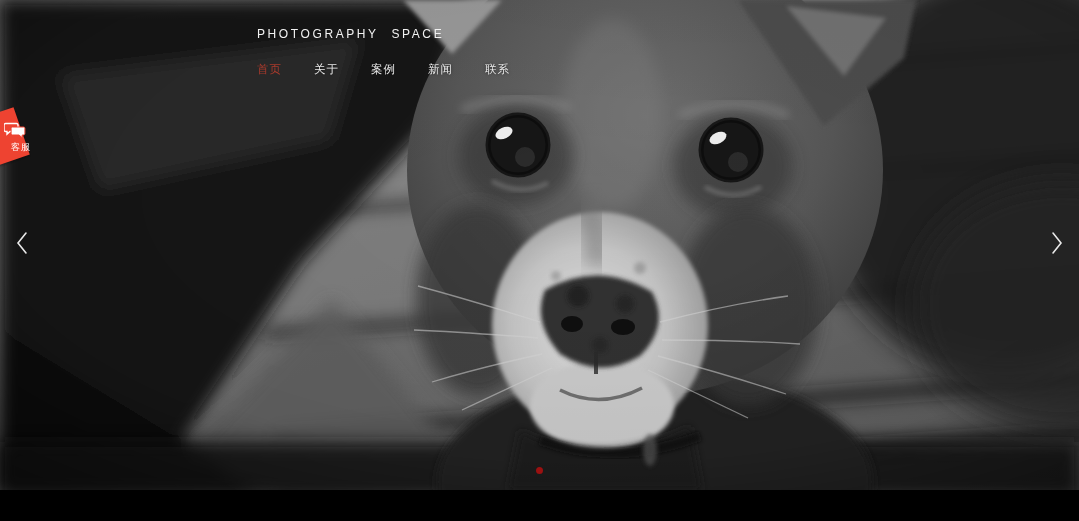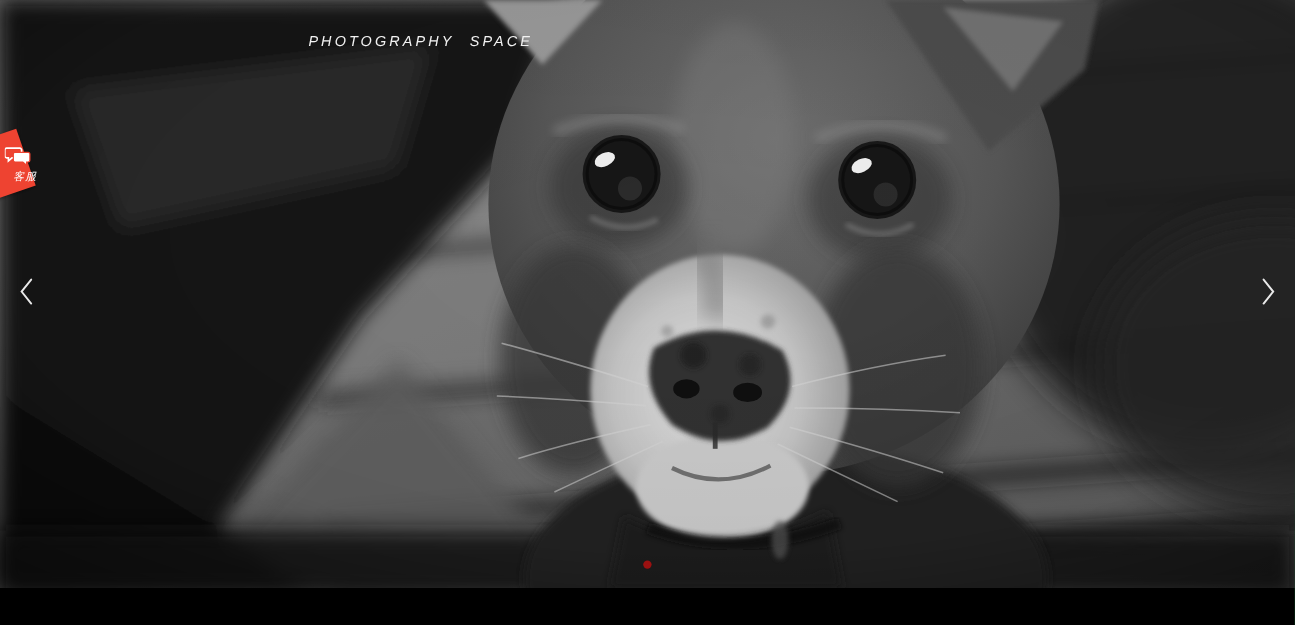--- a/index.html
+++ b/index.html
@@ -1,19 +1,19 @@
 <!DOCTYPE html>
 <html><head>
 <meta charset="utf-8">
 <style>
   * { margin:0; padding:0; box-sizing:border-box; }
   html,body { background:#000; }
   body { font-family:"Liberation Sans", sans-serif; }
 
-  .stage { position:relative; width:1079px; height:521px; background:#22c55e; overflow:hidden;font-style:italic; }
+  .stage { position:relative; width:1079px; height:521px; background:#22c55e; overflow:hidden; }
 
   .hero { position:absolute; left:0; top:0; width:1079px; height:490px; overflow:hidden; background:#444; }
   .photo { position:absolute; left:0; top:0; width:1079px; height:490px; display:block; }
 
   
   .topbar { position:absolute; left:257px; top:27px; z-index:5; }
   .logo { color:#f2f2f2; font-size:12px; font-weight:500; letter-spacing:2.6px; word-spacing:7px; cursor:pointer; }
   .nav { display:flex; gap:32px; margin-top:21px; }
   .nav-item { color:#e9e9e9; font-size:11.5px; letter-spacing:1px; text-decoration:none;
               text-shadow:0 0 3px rgba(0,0,0,.55); cursor:pointer; }
@@ -168,20 +168,27 @@
         <path d="M520,430 Q600,472 690,426 L702,490 L508,490 Z" fill="#1f1f1f" opacity="0.9" filter="url(#b4)"></path>
         <path d="M540,440 Q615,468 700,436" stroke="#101010" stroke-width="10" fill="none" opacity="0.7" filter="url(#b2)"></path>
         <ellipse cx="650" cy="450" rx="7" ry="16" fill="#575757" opacity="0.7" filter="url(#b2)"></ellipse>
       </g>
 
       <rect width="1079" height="490" fill="url(#vig)"></rect>
     </svg>
 
     <header class="topbar">
       <div class="logo">PHOTOGRAPHY SPACE</div>
+      <nav class="nav">
+        <a class="nav-item active">首页</a>
+        <a class="nav-item">关于</a>
+        <a class="nav-item">案例</a>
+        <a class="nav-item">新闻</a>
+        <a class="nav-item">联系</a>
+      </nav>
     </header>
 
     <div class="service-badge">
       <div class="badge-shape"></div>
       <svg class="badge-icon" width="22" height="18" viewBox="0 0 22 18">
         <path d="M1.5,2.5 h11 a1.5,1.5 0 0 1 1.5,1.5 v5 a1.5,1.5 0 0 1 -1.5,1.5 h-6.5 l-3,2.6 v-2.6 h-1.5 a1.5,1.5 0 0 1 -1.5,-1.5 v-5 a1.5,1.5 0 0 1 1.5,-1.5 Z" fill="none" stroke="#ffffff" stroke-width="1.4"></path>
         <path d="M8.5,6 h11 a1.4,1.4 0 0 1 1.4,1.4 v5.2 a1.4,1.4 0 0 1 -1.4,1.4 h-1.3 v2.7 l-3.2,-2.7 h-6.5 a1.4,1.4 0 0 1 -1.4,-1.4 v-5.2 a1.4,1.4 0 0 1 1.4,-1.4 Z" fill="#ffffff" stroke="#ee4331" stroke-width="1"></path>
       </svg>
       <div class="badge-label">客服</div>
     </div>

